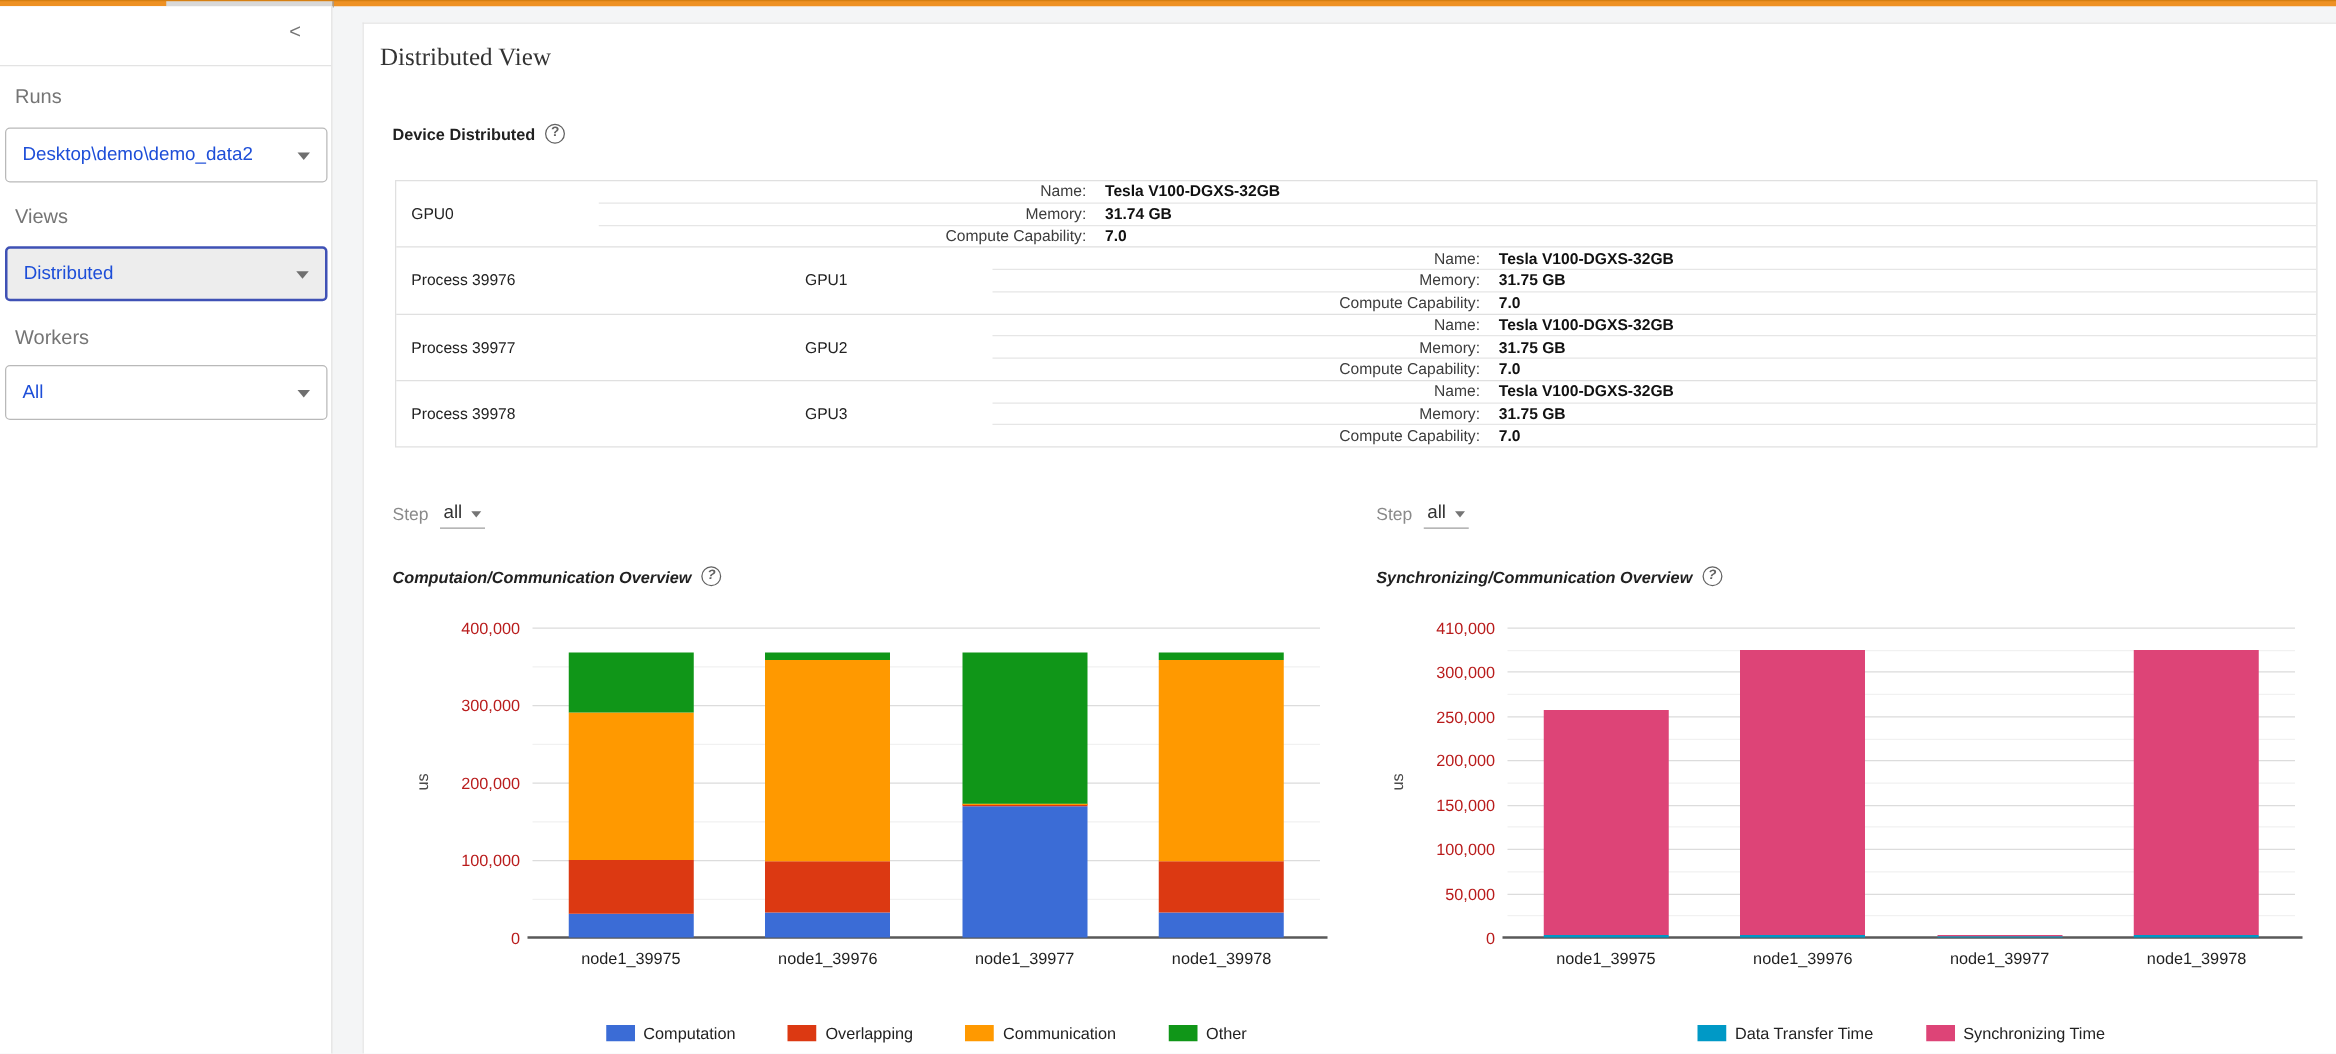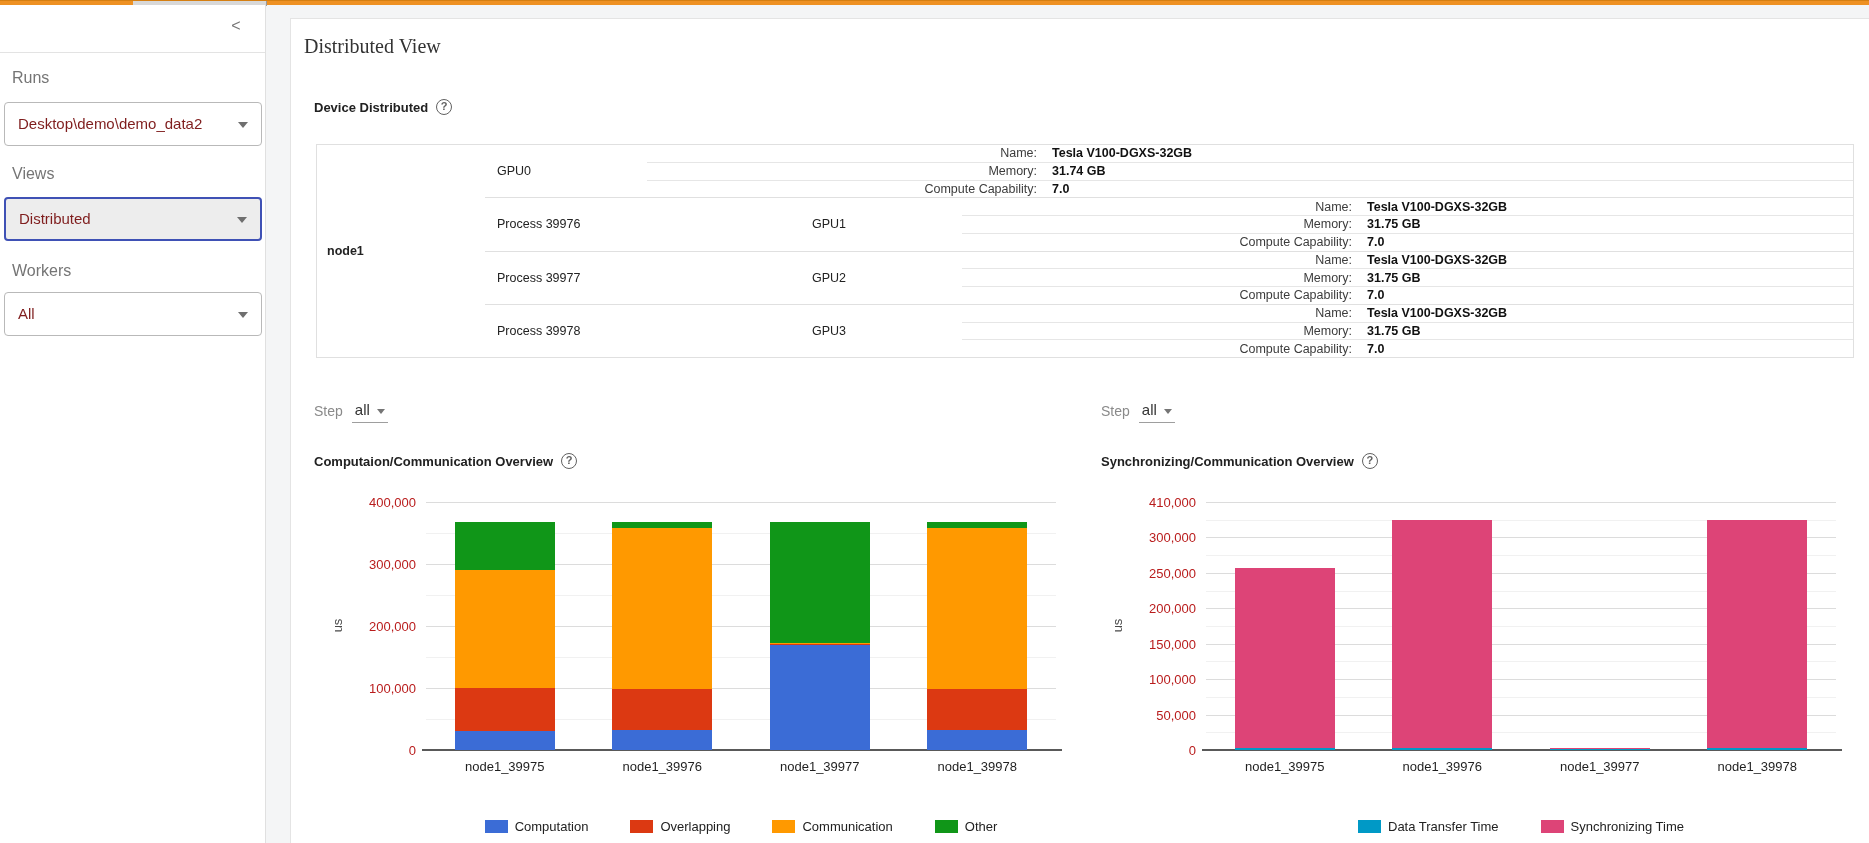--- a/index.html
+++ b/index.html
@@ -11,21 +11,21 @@
   .topbar { position:absolute; left:0; top:0; width:1869px; height:5px; background:#ee9123; border-top:1px solid #d57f12; }
   .topbar-gap { position:absolute; left:133px; top:0; width:133px; height:5px; background:#d8d8d8; }
   .topbar-divider { position:absolute; left:266px; top:0; width:1px; height:5px; background:#9a9a9a; }
 
   
   .sidebar { position:absolute; left:0; top:5px; width:266px; height:838px; background:#ffffff; border-right:1px solid #e0e0e0; }
   .sidebar-header { position:absolute; left:0; top:0; width:100%; height:48px; border-bottom:1px solid #e3e3e3; }
   .collapse-btn { position:absolute; right:18px; top:10px; width:22px; height:22px; color:#757575; font-size:16px; line-height:22px; text-align:center; cursor:pointer; }
   .field-label { position:absolute; left:12px; font-size:16px; color:#757575; }
   .select-box { position:absolute; left:4px; width:258px; height:44px; border:1px solid #b9b9b9; border-radius:4px; background:#fff;
-    font-size:15px; color:#7f1d1d; line-height:42px; padding-left:13px; cursor:pointer; }
+    font-size:15px; color:#1d4ed8; line-height:42px; padding-left:13px; cursor:pointer; }
   .select-box.focused { border:2px solid #3f51b5; background:#ededed; line-height:40px; }
   .select-arrow { position:absolute; right:13px; top:19px; width:0; height:0; border-left:5px solid transparent; border-right:5px solid transparent; border-top:6px solid #6f6f6f; }
   .select-box.focused .select-arrow { top:18px; }
 
   
   .card { position:absolute; left:290px; top:18px; width:1579px; height:825px; background:#ffffff; border-left:1px solid #e4e4e4; border-top:1px solid #e4e4e4; }
   .page-title { position:absolute; left:13px; top:16px; font-size:20px; font-weight:400; color:#333;font-family:Liberation Serif, serif; }
   .section-heading { position:absolute; left:23px; top:80px; font-size:13px; font-weight:bold; color:#212121; display:flex; align-items:center; }
   .help-icon { display:inline-block; width:16px; height:16px; border:1.5px solid #616161; border-radius:50%;
     font-size:11px; font-weight:bold; color:#616161; text-align:center; line-height:13px; margin-left:8px; cursor:pointer; }
@@ -43,21 +43,21 @@
   .prop-row + .prop-row { border-top:1px solid #e6e6e6;align-items:center; }
   .prop-label { width:400px; text-align:right; padding-right:10px; color:#3c3c3c; }
   .prop-value { font-weight:bold; color:#111; padding-left:5px; }
 
   
   .step-row { position:absolute; top:382px; height:24px; display:flex; align-items:flex-start; font-size:14px; }
   .step-label { color:#8a8a8a; margin-right:9px; padding-top:2px; }
   .step-select { color:#333; font-size:15px; border-bottom:1px solid #9e9e9e; padding:0 3px 4px 3px; cursor:pointer; display:flex; align-items:center; }
   .step-arrow { width:0; height:0; border-left:4px solid transparent; border-right:4px solid transparent; border-top:5px solid #757575; margin-left:7px; margin-top:3px; }
 
-  .chart-title { position:absolute; top:434px; font-size:13px; font-weight:bold; color:#212121; display:flex; align-items:center; }
+  .chart-title { position:absolute; top:434px; font-size:13px; font-weight:bold; color:#212121; display:flex; align-items:center;font-style:italic; }
 
   .chart { position:absolute; top:460px; width:780px; height:380px; }
   .gridline { position:absolute; height:1px; background:#dcdcdc; }
   .gridline.minor { background:#f1f1f1; }
   .baseline { position:absolute; height:2px; background:#595959; }
   .ytick { position:absolute; width:110px; text-align:right; font-size:13px; color:#b91c1c; }
   .xtick { position:absolute; width:150px; text-align:center; font-size:13px; color:#1f1f1f; }
   .yaxis-title { position:absolute; font-size:13px; color:#4a4a4a; transform:rotate(-90deg); }
   .bar-seg { position:absolute; }
   .legend { position:absolute; display:flex; justify-content:center; gap:42px; }
@@ -90,21 +90,20 @@
 
   <main class="card">
     <div class="page-title">Distributed View</div>
 
     <div class="section-heading">
       <span>Device Distributed</span>
       <span class="help-icon">?</span>
     </div>
 
     <div class="device-table" id="device-table">
-        <div class="node-cell">node1</div>
         <div class="groups">
           <div class="gpu-group">
             <div class="gpu-cell">GPU0</div>
             <div class="props">
               <div class="prop-row">
                 <div class="prop-label">Name:</div>
                 <div class="prop-value">Tesla V100-DGXS-32GB</div>
               </div>
               <div class="prop-row">
                 <div class="prop-label">Memory:</div>

